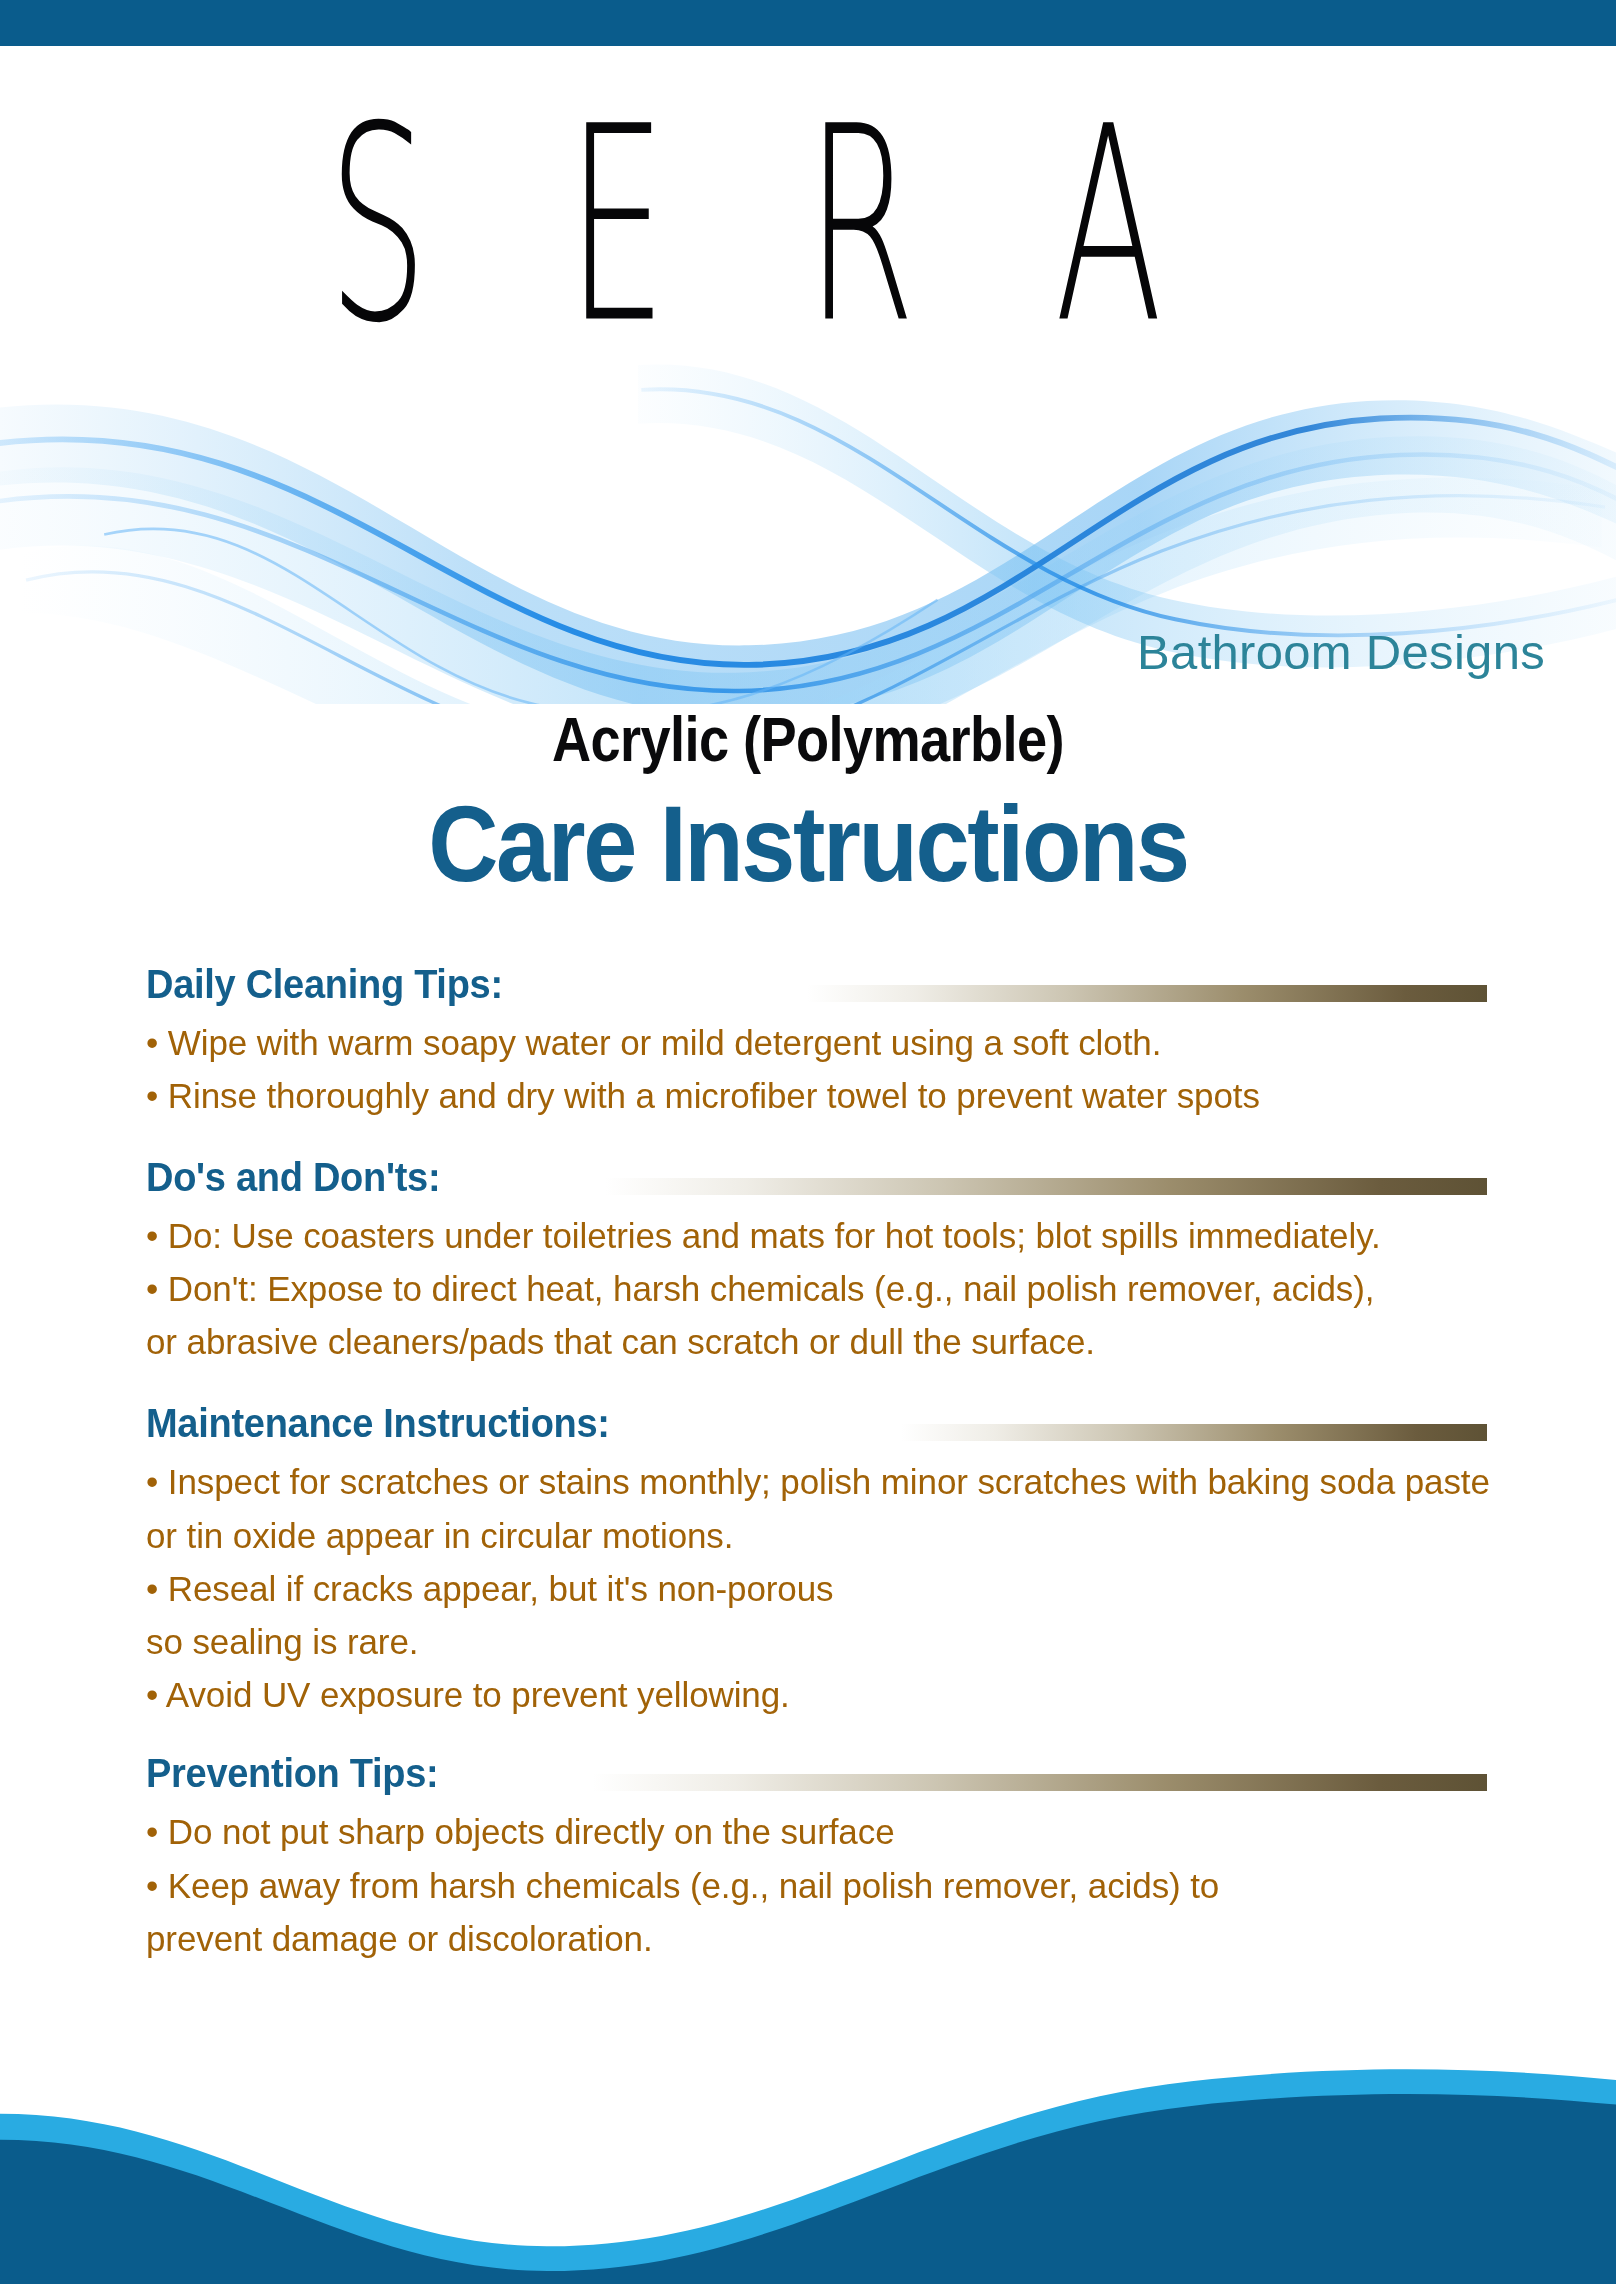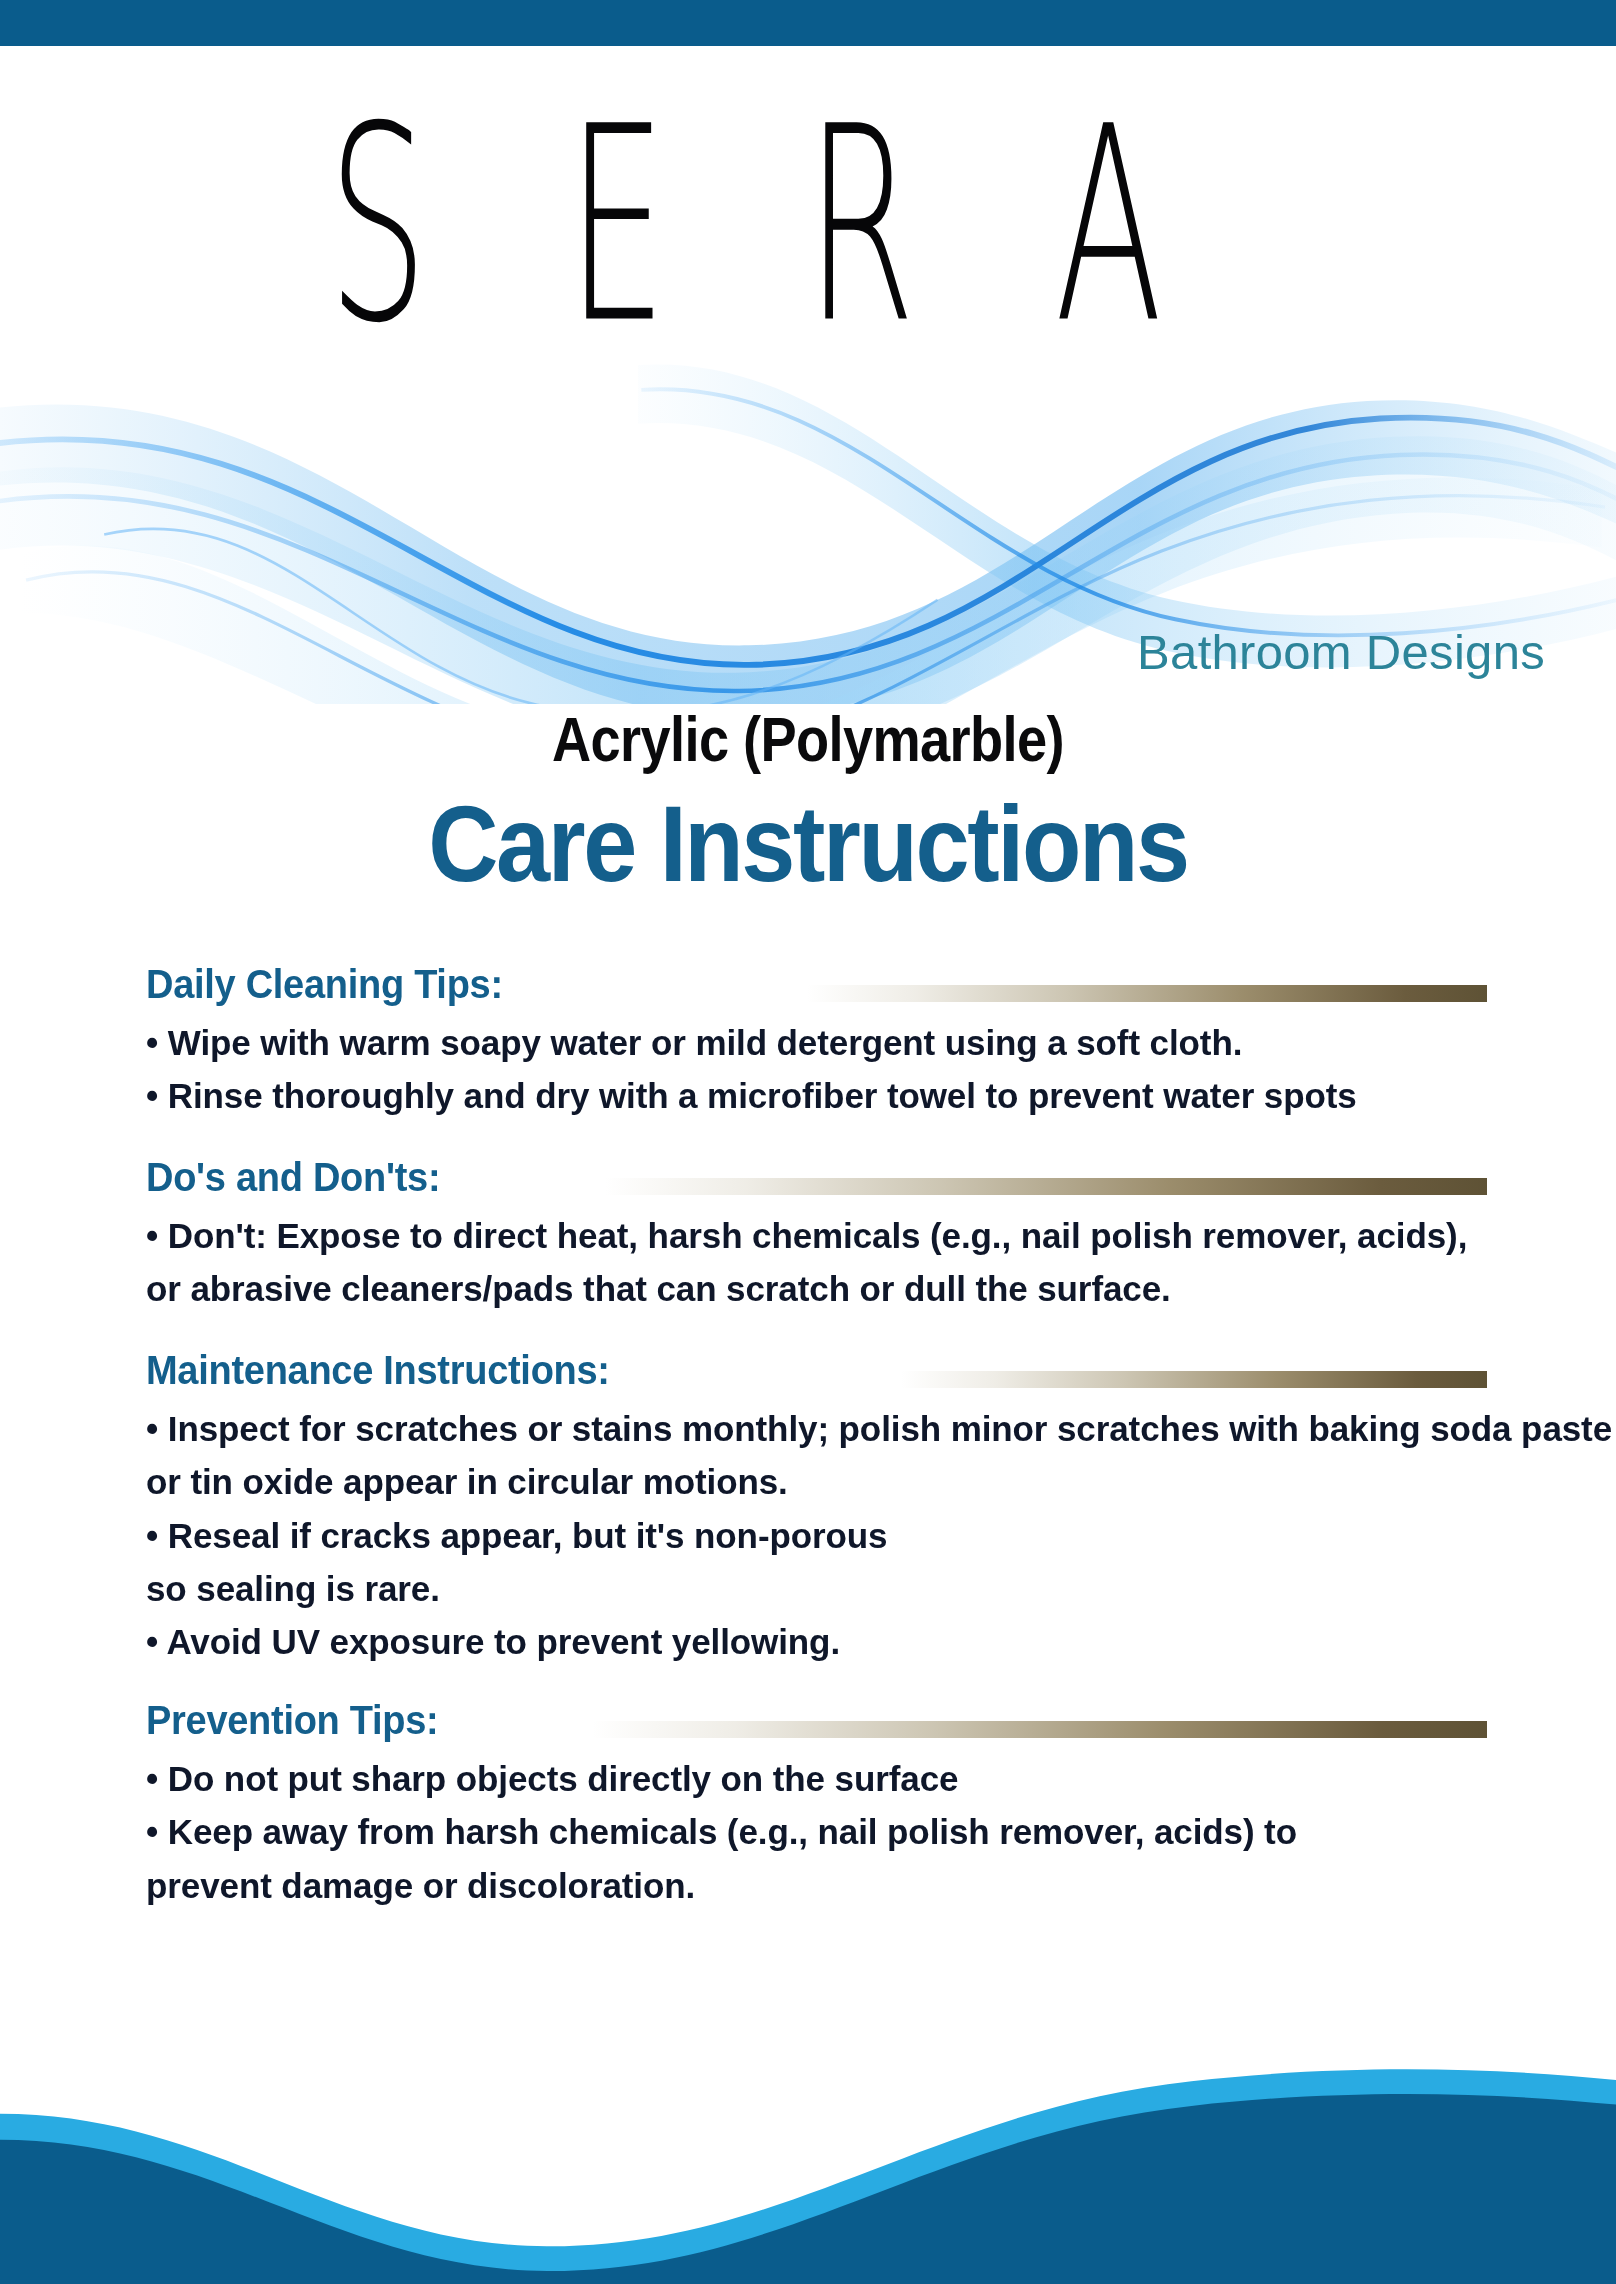--- a/index.html
+++ b/index.html
@@ -78,26 +78,25 @@
        rgba(226,222,210,0.55) 16%,
        rgba(196,188,166,0.85) 38%,
        rgba(150,135,100,0.95) 64%,
        #6B5C3E 88%,
        #5E5235 100%);
     z-index:1;
   }
   .bullets{margin-top:9px;}
   .line{
     font-size:35px;
-    color:#0f172a;
+    color:#a16207;
     line-height:1.26;
     letter-spacing:-0.1px;
     white-space:nowrap;
     margin-bottom:9px;
-    font-weight:bold;
   }
   .line.cont{margin-bottom:9px;}
 
   .gap-a{height:22px;}
   .gap-b{height:19.5px;}
 
   
   .bottom-wave{position:absolute;left:0;bottom:0;width:1616px;height:234px;}
 </style>
 </head>
@@ -177,20 +176,21 @@
     </div>
 
     <div class="gap-a"></div>
 
     <div class="section">
       <div class="sec-head">
         <span class="sec-title">Do's and Don'ts:</span>
         <span class="sec-rule" style="width:882px;"></span>
       </div>
       <div class="bullets">
+        <div class="line">• Do: Use coasters under toiletries and mats for hot tools; blot spills immediately.</div>
         <div class="line">• Don't: Expose to direct heat, harsh chemicals (e.g., nail polish remover, acids),</div>
         <div class="line cont">or abrasive cleaners/pads that can scratch or dull the surface.</div>
       </div>
     </div>
 
     <div class="gap-a"></div>
 
     <div class="section">
       <div class="sec-head">
         <span class="sec-title">Maintenance Instructions:</span>

